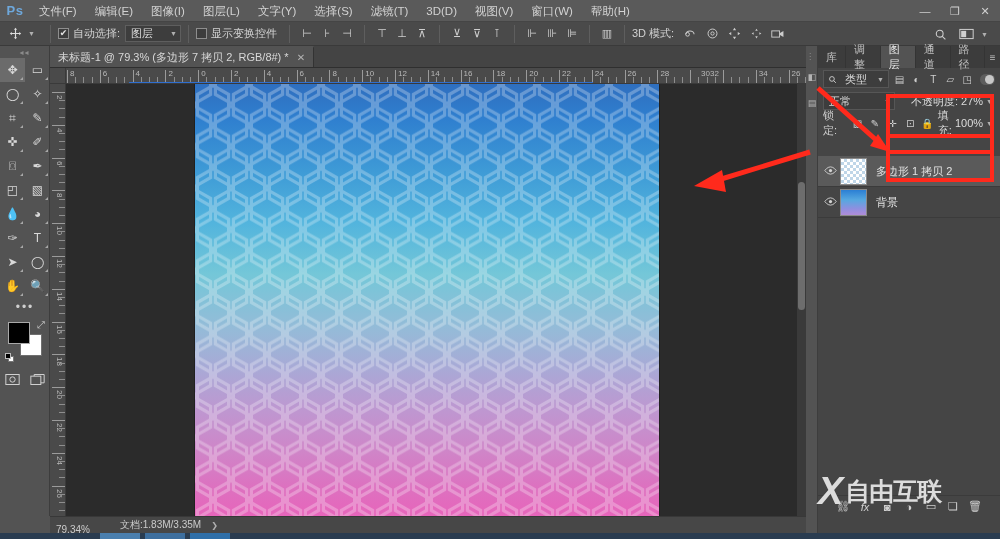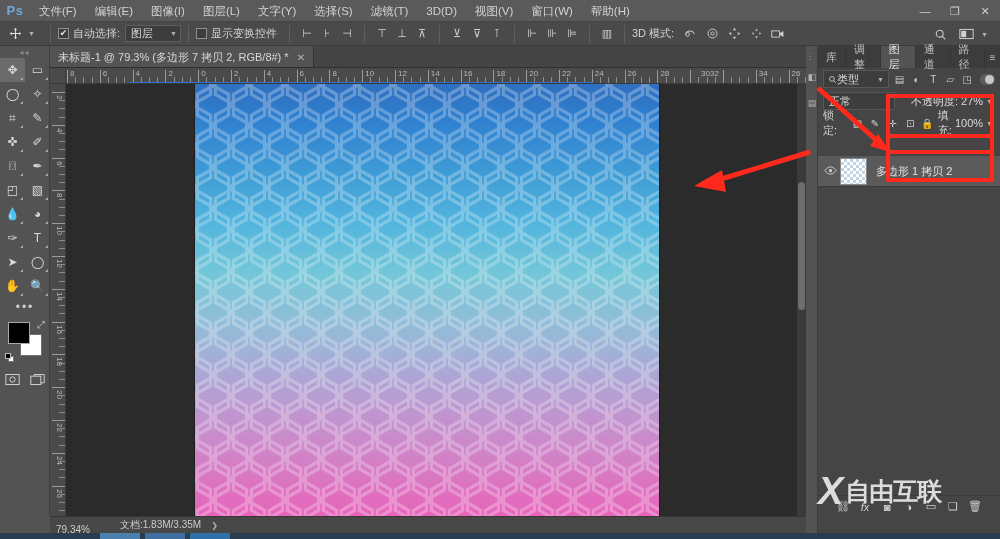--- a/index.html
+++ b/index.html
@@ -180,21 +180,21 @@
   .panel-tabs { display: flex; height: 22px; background: #3c3c3c; align-items: stretch; }
   .panel-tab {
     padding: 0 8px; display: flex; align-items: center; font-size: 11px;
     color: #c0c0c0; border-right: 1px solid #343434;
   }
   .panel-tab.active { background: #535353; color: #e8e8e8; }
   .panel-menu { margin-left: auto; width: 18px; display: flex; align-items: center; justify-content: center; color: #bdbdbd; font-size: 10px; }
 
   .filter-row { display: flex; align-items: center; height: 22px; padding: 0 5px; gap: 4px; background: #454545; }
   .filter-kind {
-    display: flex; align-items: center; gap: 0; height: 18px; padding: 0 4px;
+    display: flex; align-items: center; gap: 8px; height: 18px; padding: 0 4px;
     background: #3d3d3d; border: 1px solid #565656; min-width: 66px; font-size: 11px; color: #dcdcdc;
   }
   .filter-kind .cc { margin-left: auto; font-size: 7px; color: #b0b0b0; }
   .filter-ico {
     width: 17px; height: 18px; display: flex; align-items: center; justify-content: center;
     color: #cfcfcf; font-size: 10px;
   }
   .filter-toggle { width: 20px; height: 11px; background: #5d5d5d; border-radius: 6px; position: relative; margin-left: 2px; }
   .filter-toggle::after { content:""; position:absolute; right:1px; top:1px; width:9px; height:9px; border-radius:50%; background:#c8c8c8; }
 
@@ -751,20 +751,30 @@
         <div class="layer-row selected">
           <div class="eye"><svg width="13" height="9" viewBox="0 0 16 11">
               <path d="M8 1 C12 1 15 5.5 15 5.5 C15 5.5 12 10 8 10 C4 10 1 5.5 1 5.5 C1 5.5 4 1 8 1 Z" fill="none" stroke="#d5d5d5" stroke-width="1.1"></path>
               <circle cx="8" cy="5.5" r="2" fill="#d5d5d5"></circle>
             </svg></div>
           <div class="thumb-box">
             <div class="thumb-checker"></div>
           </div>
           <span class="layer-name">多边形 1 拷贝 2</span>
         </div>
+        <div class="layer-row">
+          <div class="eye"><svg width="13" height="9" viewBox="0 0 16 11">
+              <path d="M8 1 C12 1 15 5.5 15 5.5 C15 5.5 12 10 8 10 C4 10 1 5.5 1 5.5 C1 5.5 4 1 8 1 Z" fill="none" stroke="#d5d5d5" stroke-width="1.1"></path>
+              <circle cx="8" cy="5.5" r="2" fill="#d5d5d5"></circle>
+            </svg></div>
+          <div class="thumb-box">
+            <div class="thumb-grad"></div>
+          </div>
+          <span class="layer-name">背景</span>
+        </div>
       </div>
 
     <div class="panel-footer">
       <span class="pf-ico">⛓</span>
       <span class="pf-ico" style="font-style:italic;">fx</span>
       <span class="pf-ico">◙</span>
       <span class="pf-ico">◑</span>
       <span class="pf-ico">▭</span>
       <span class="pf-ico">❏</span>
       <span class="pf-ico">🗑</span>

